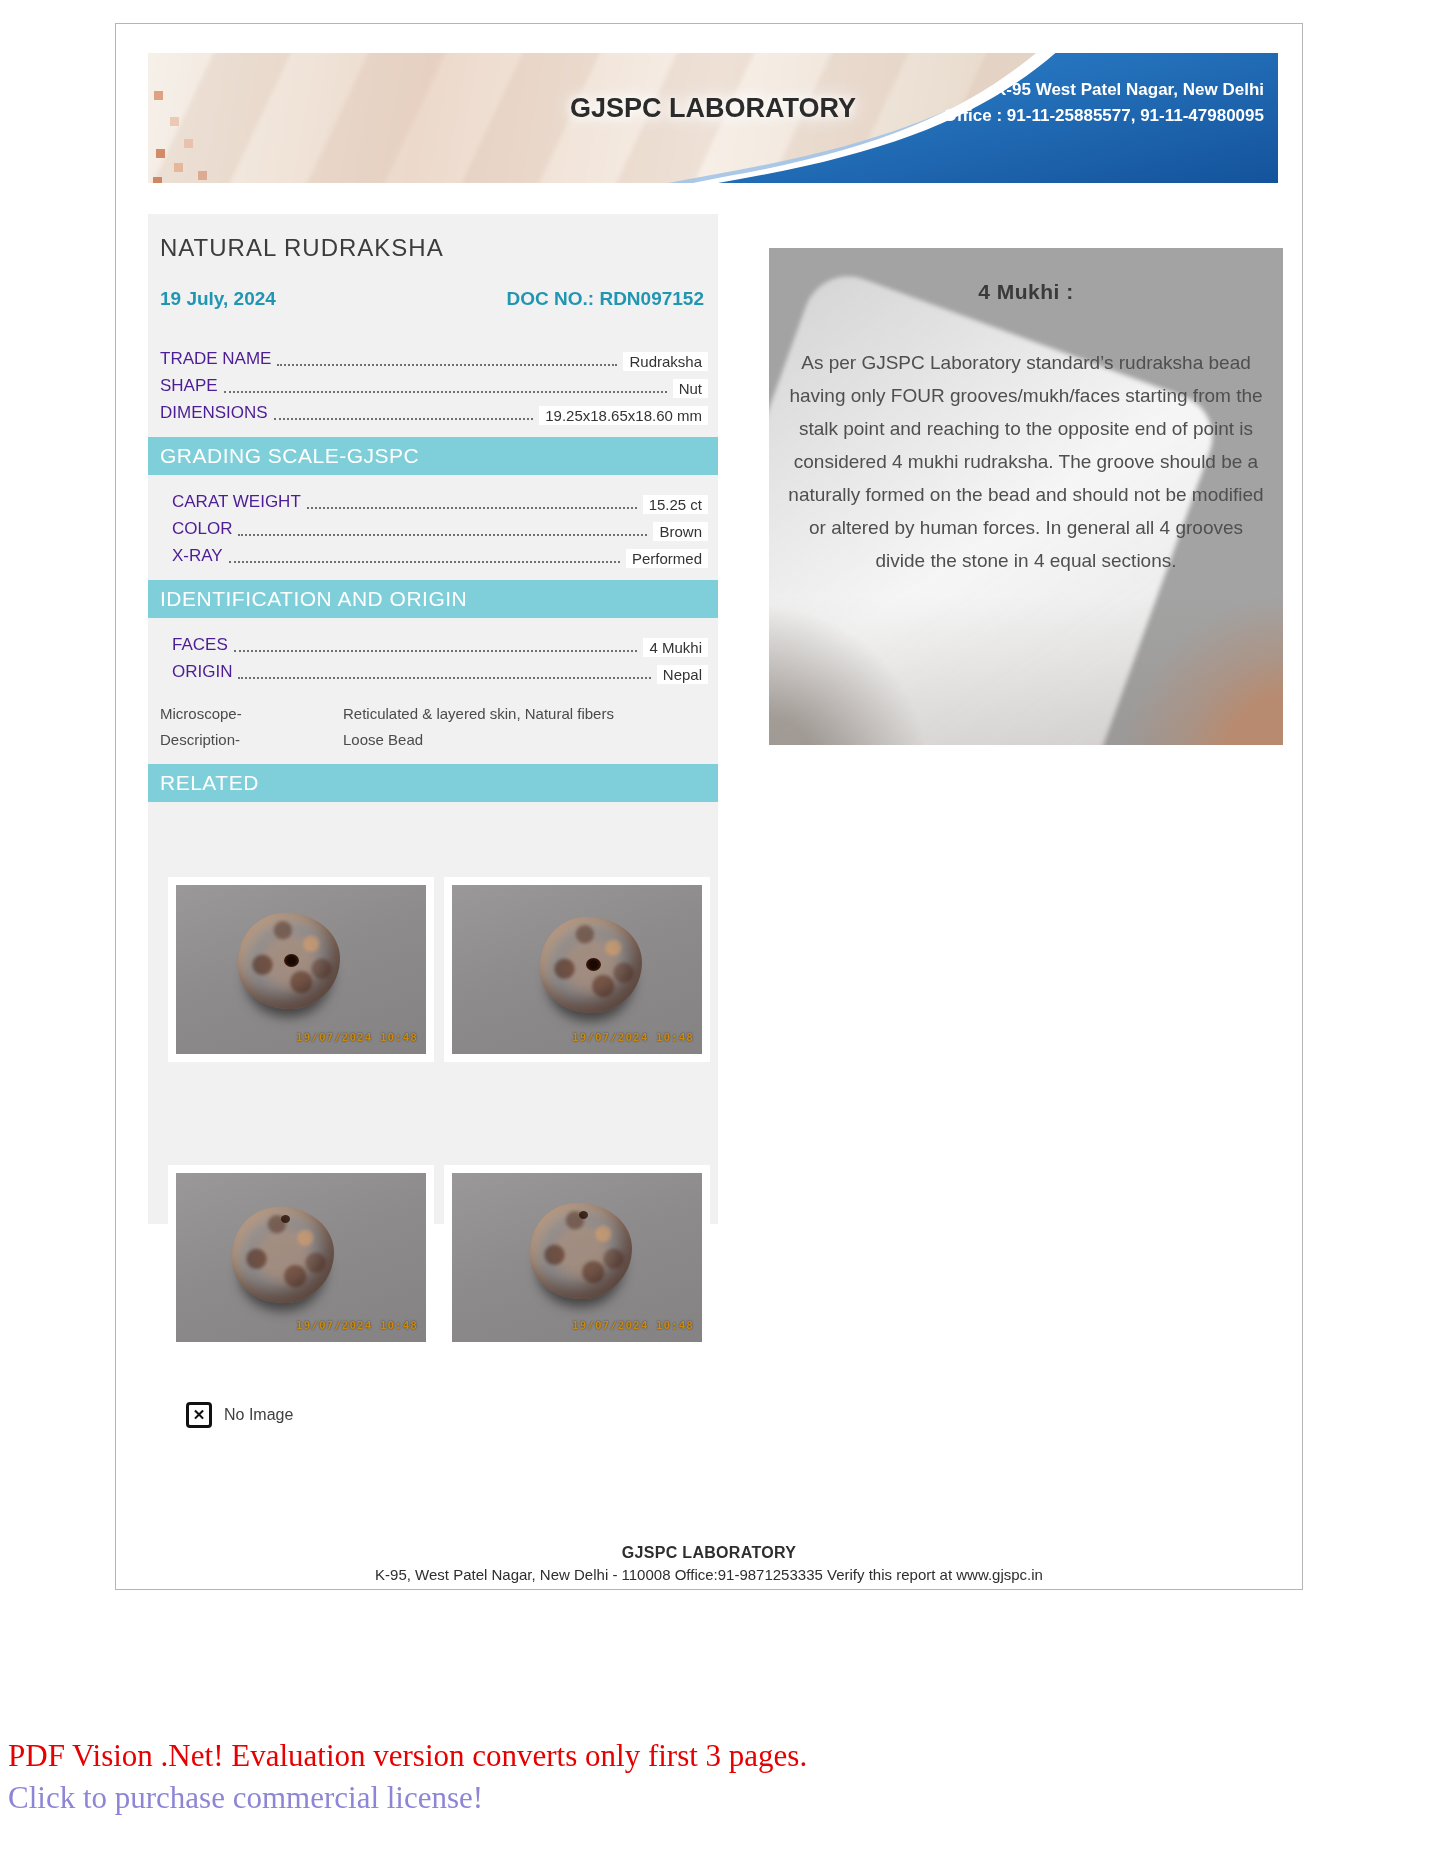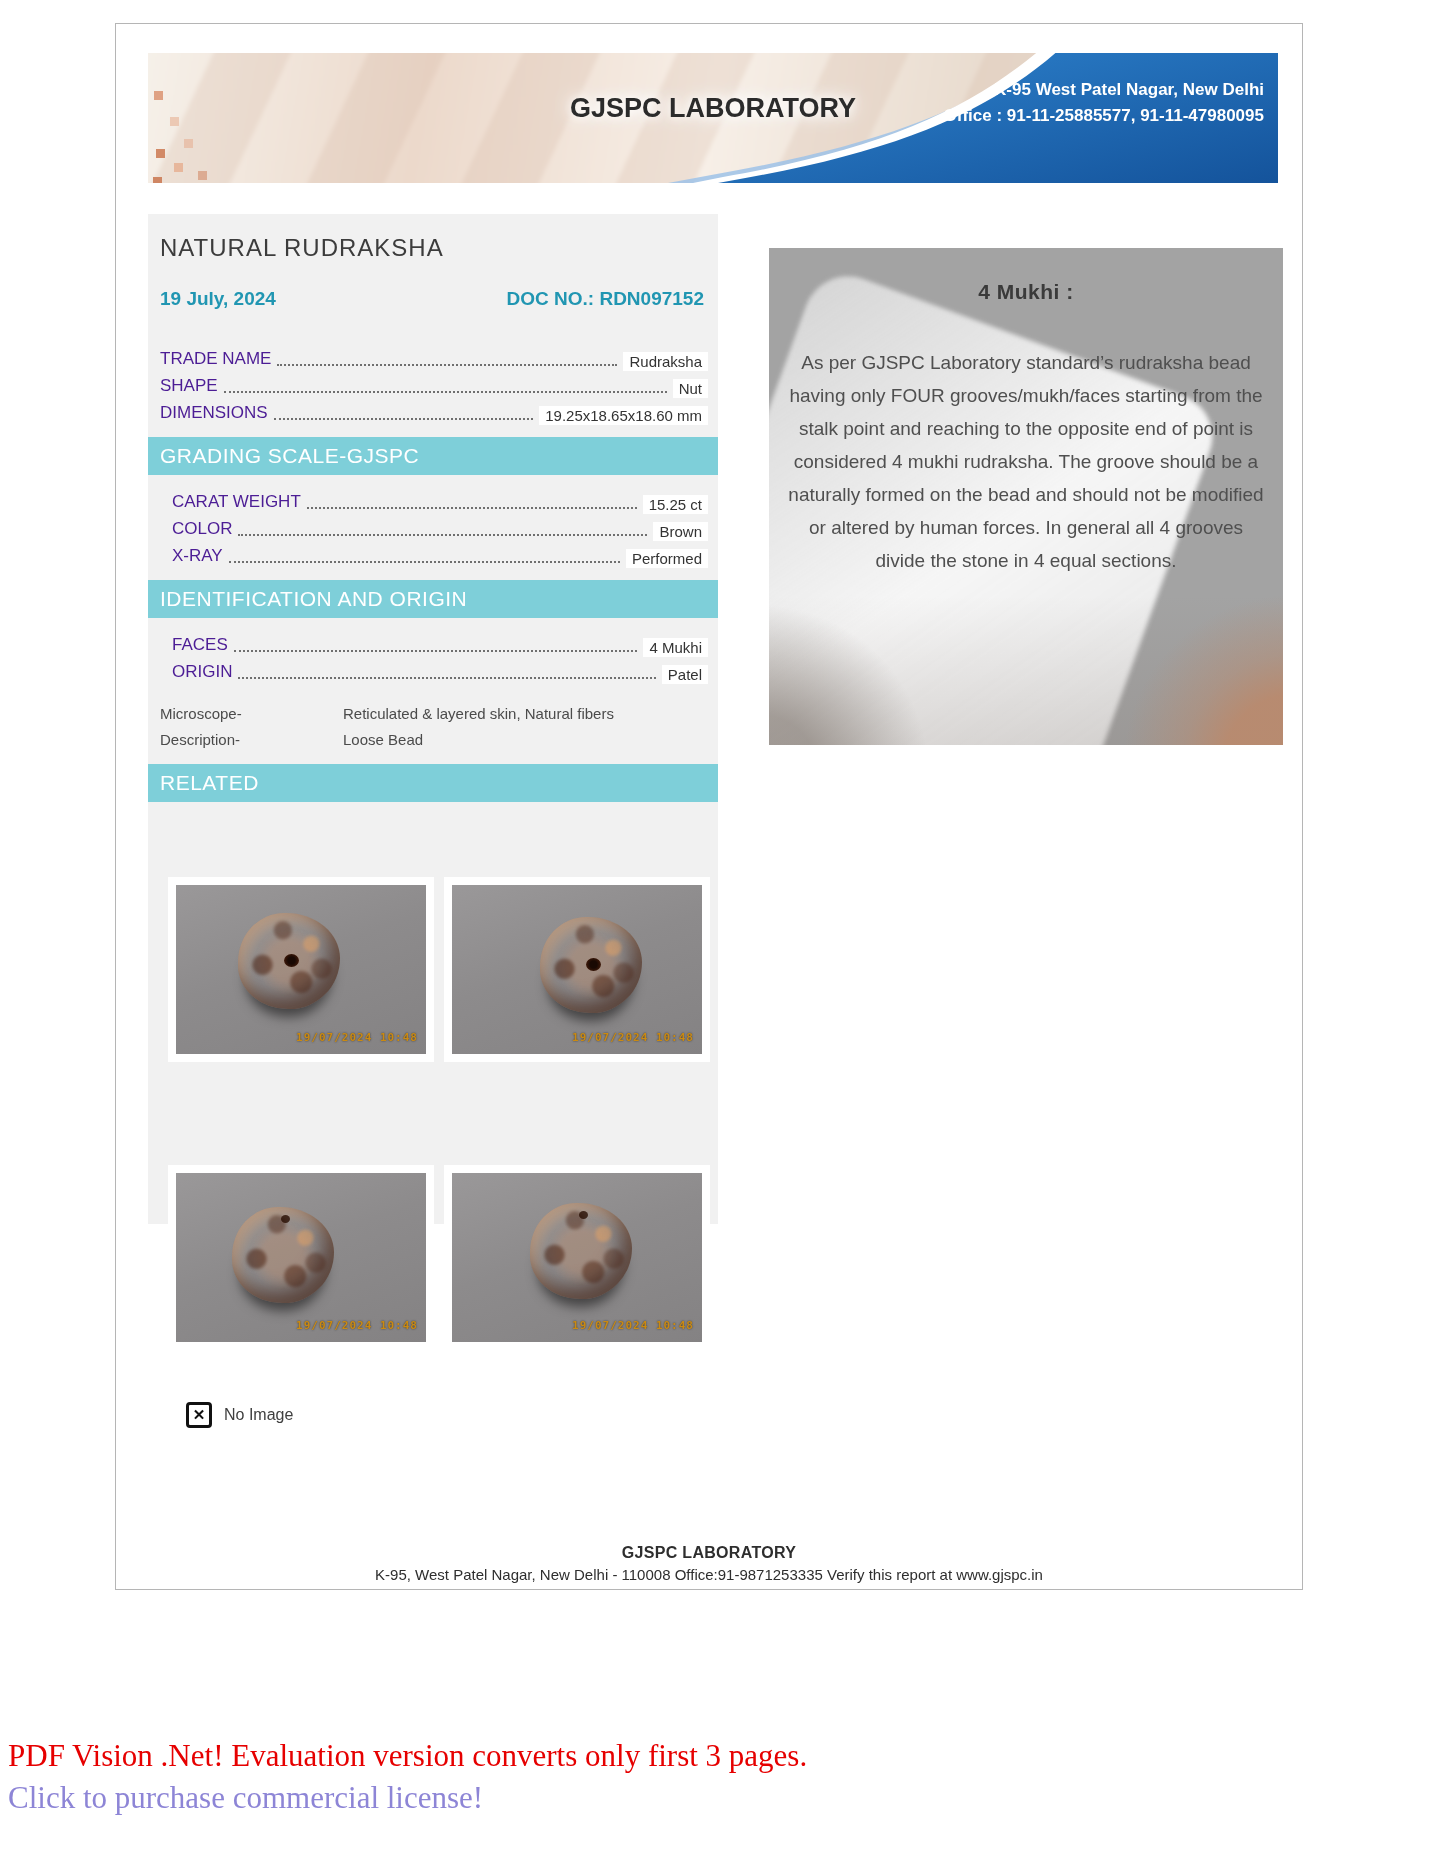--- a/index.html
+++ b/index.html
@@ -202,21 +202,21 @@
 
     <div class="fields-after-band">
       <div class="frow">
         <span class="lbl">FACES</span>
         <span class="leader"></span>
         <span class="val">4 Mukhi</span>
       </div>
       <div class="frow">
         <span class="lbl">ORIGIN</span>
         <span class="leader"></span>
-        <span class="val">Patel</span>
+        <span class="val">Nepal</span>
       </div>
     </div>
 
     <div class="plainrows">
       <div class="prow">
         <span class="plbl">Microscope-</span>
         <span class="pval">Reticulated &amp; layered skin, Natural fibers</span>
       </div>
       <div class="prow">
         <span class="plbl">Description-</span>

